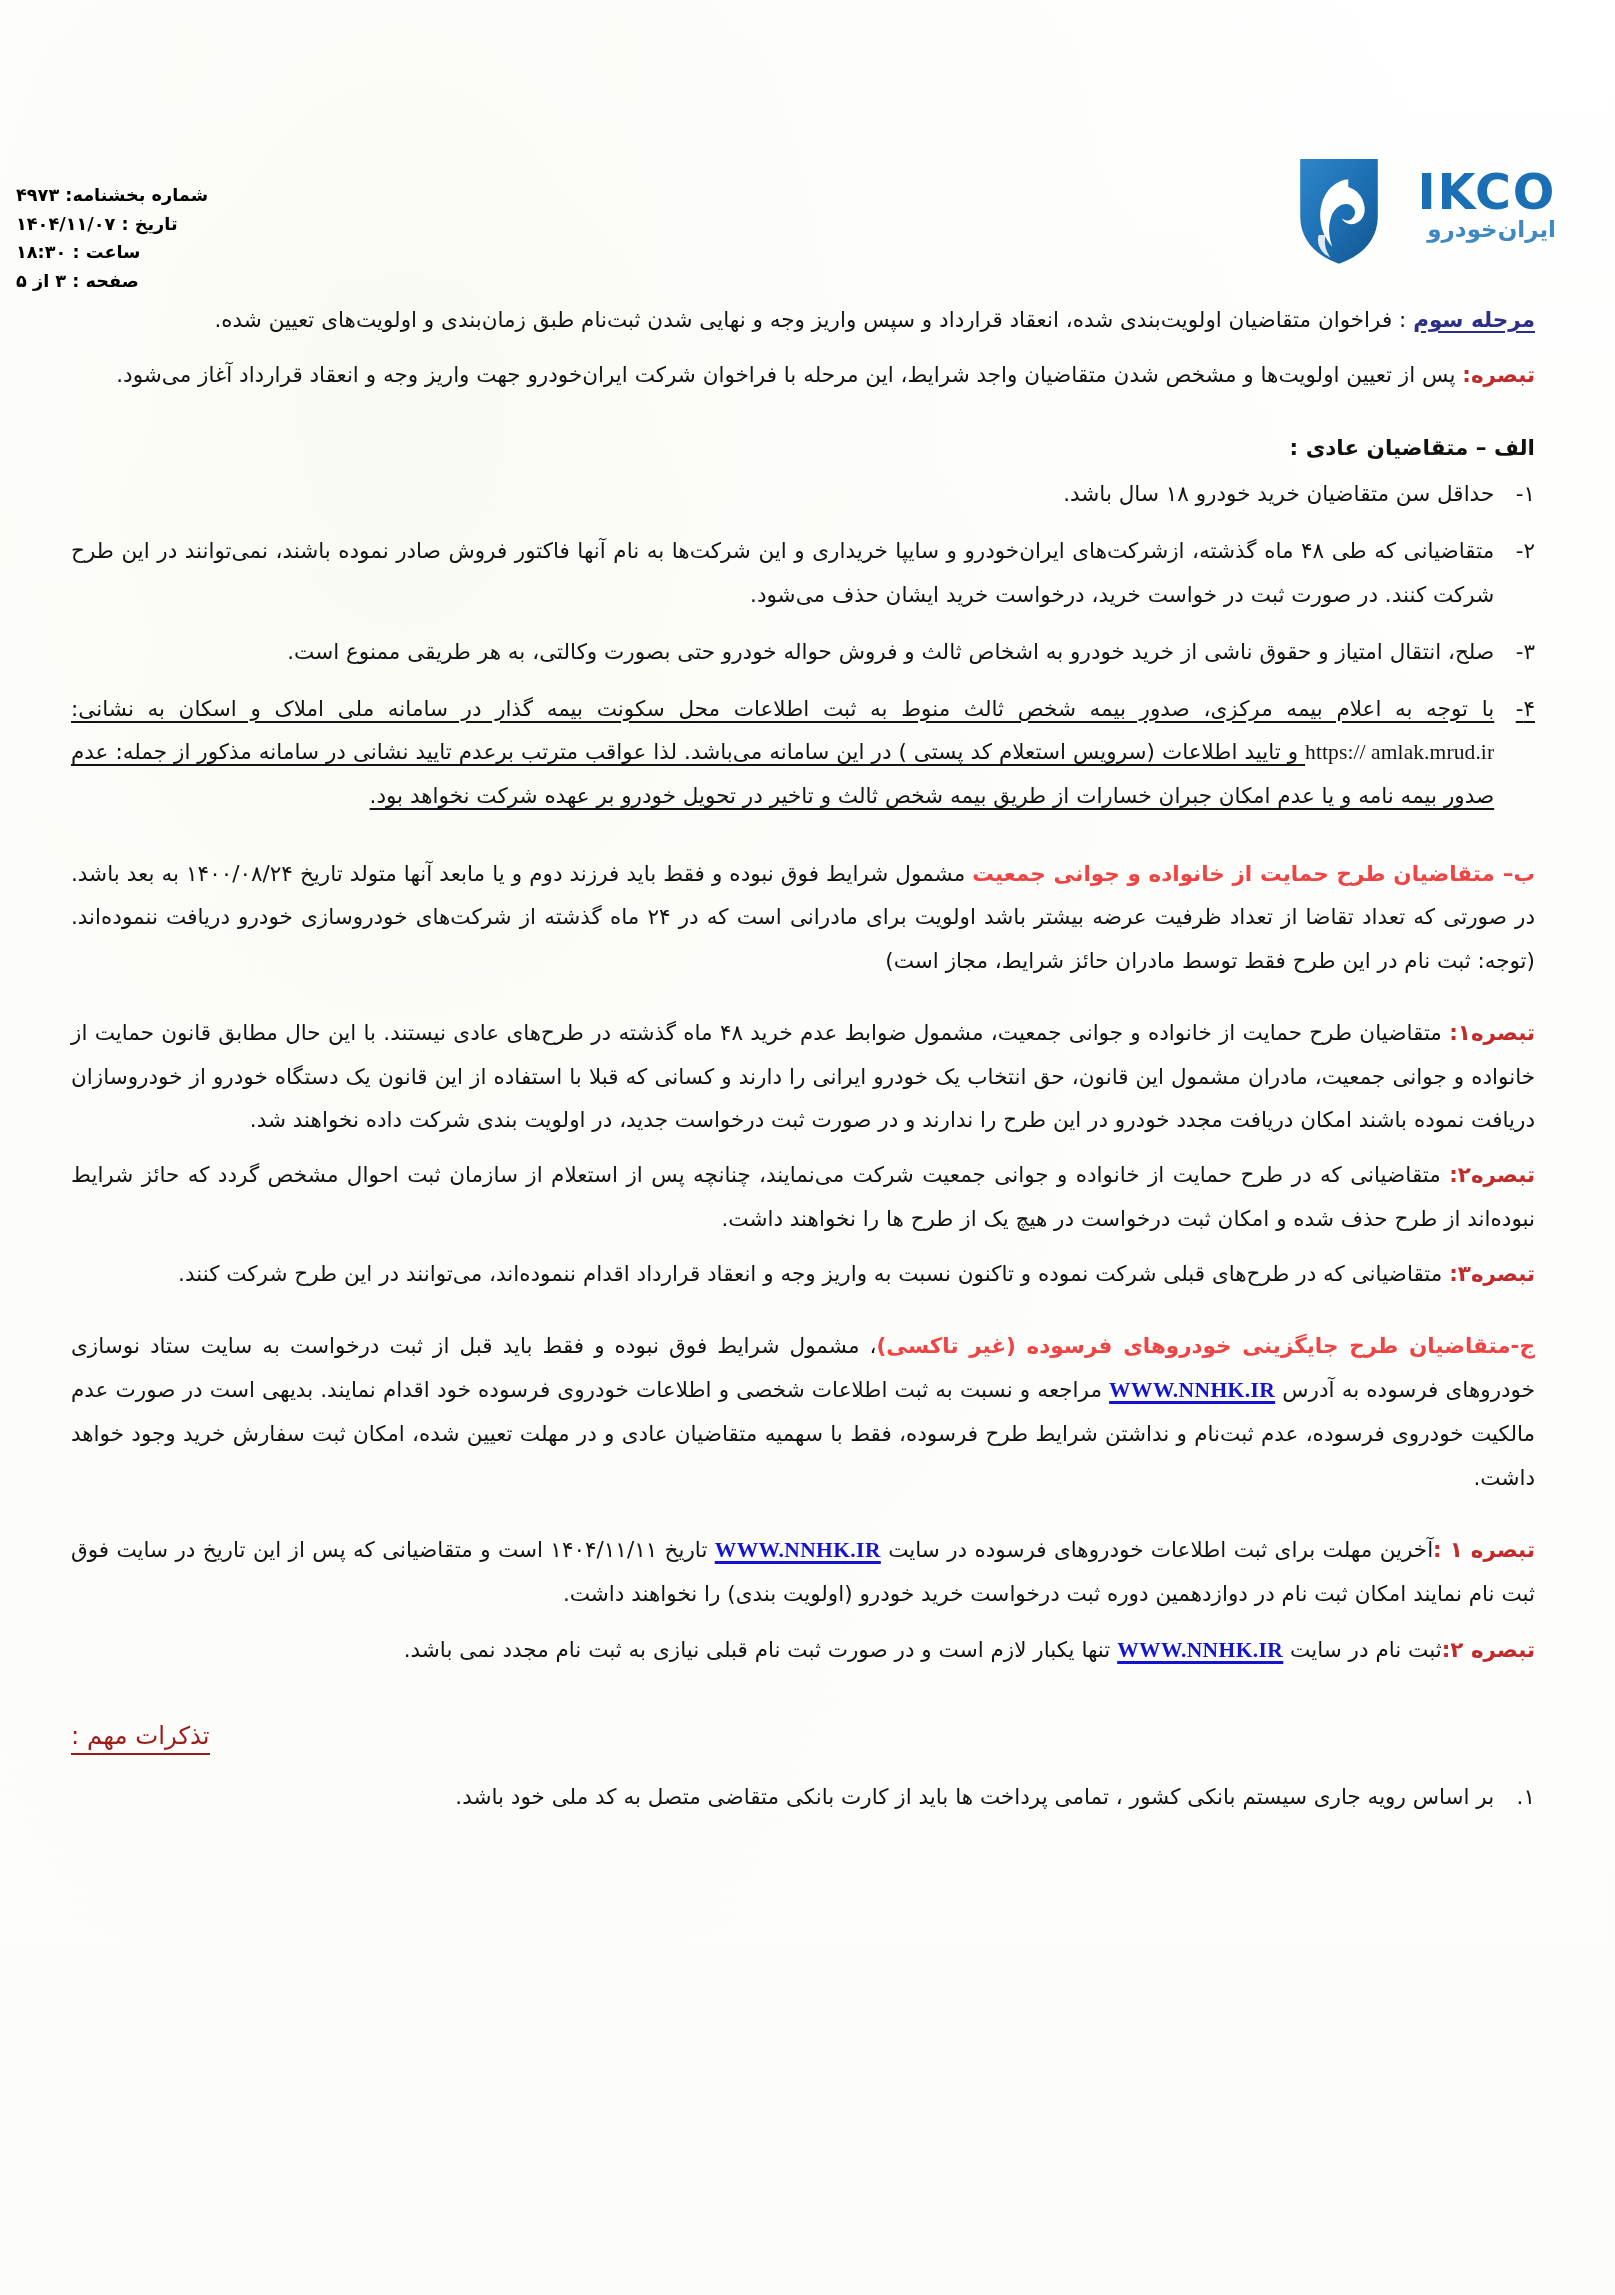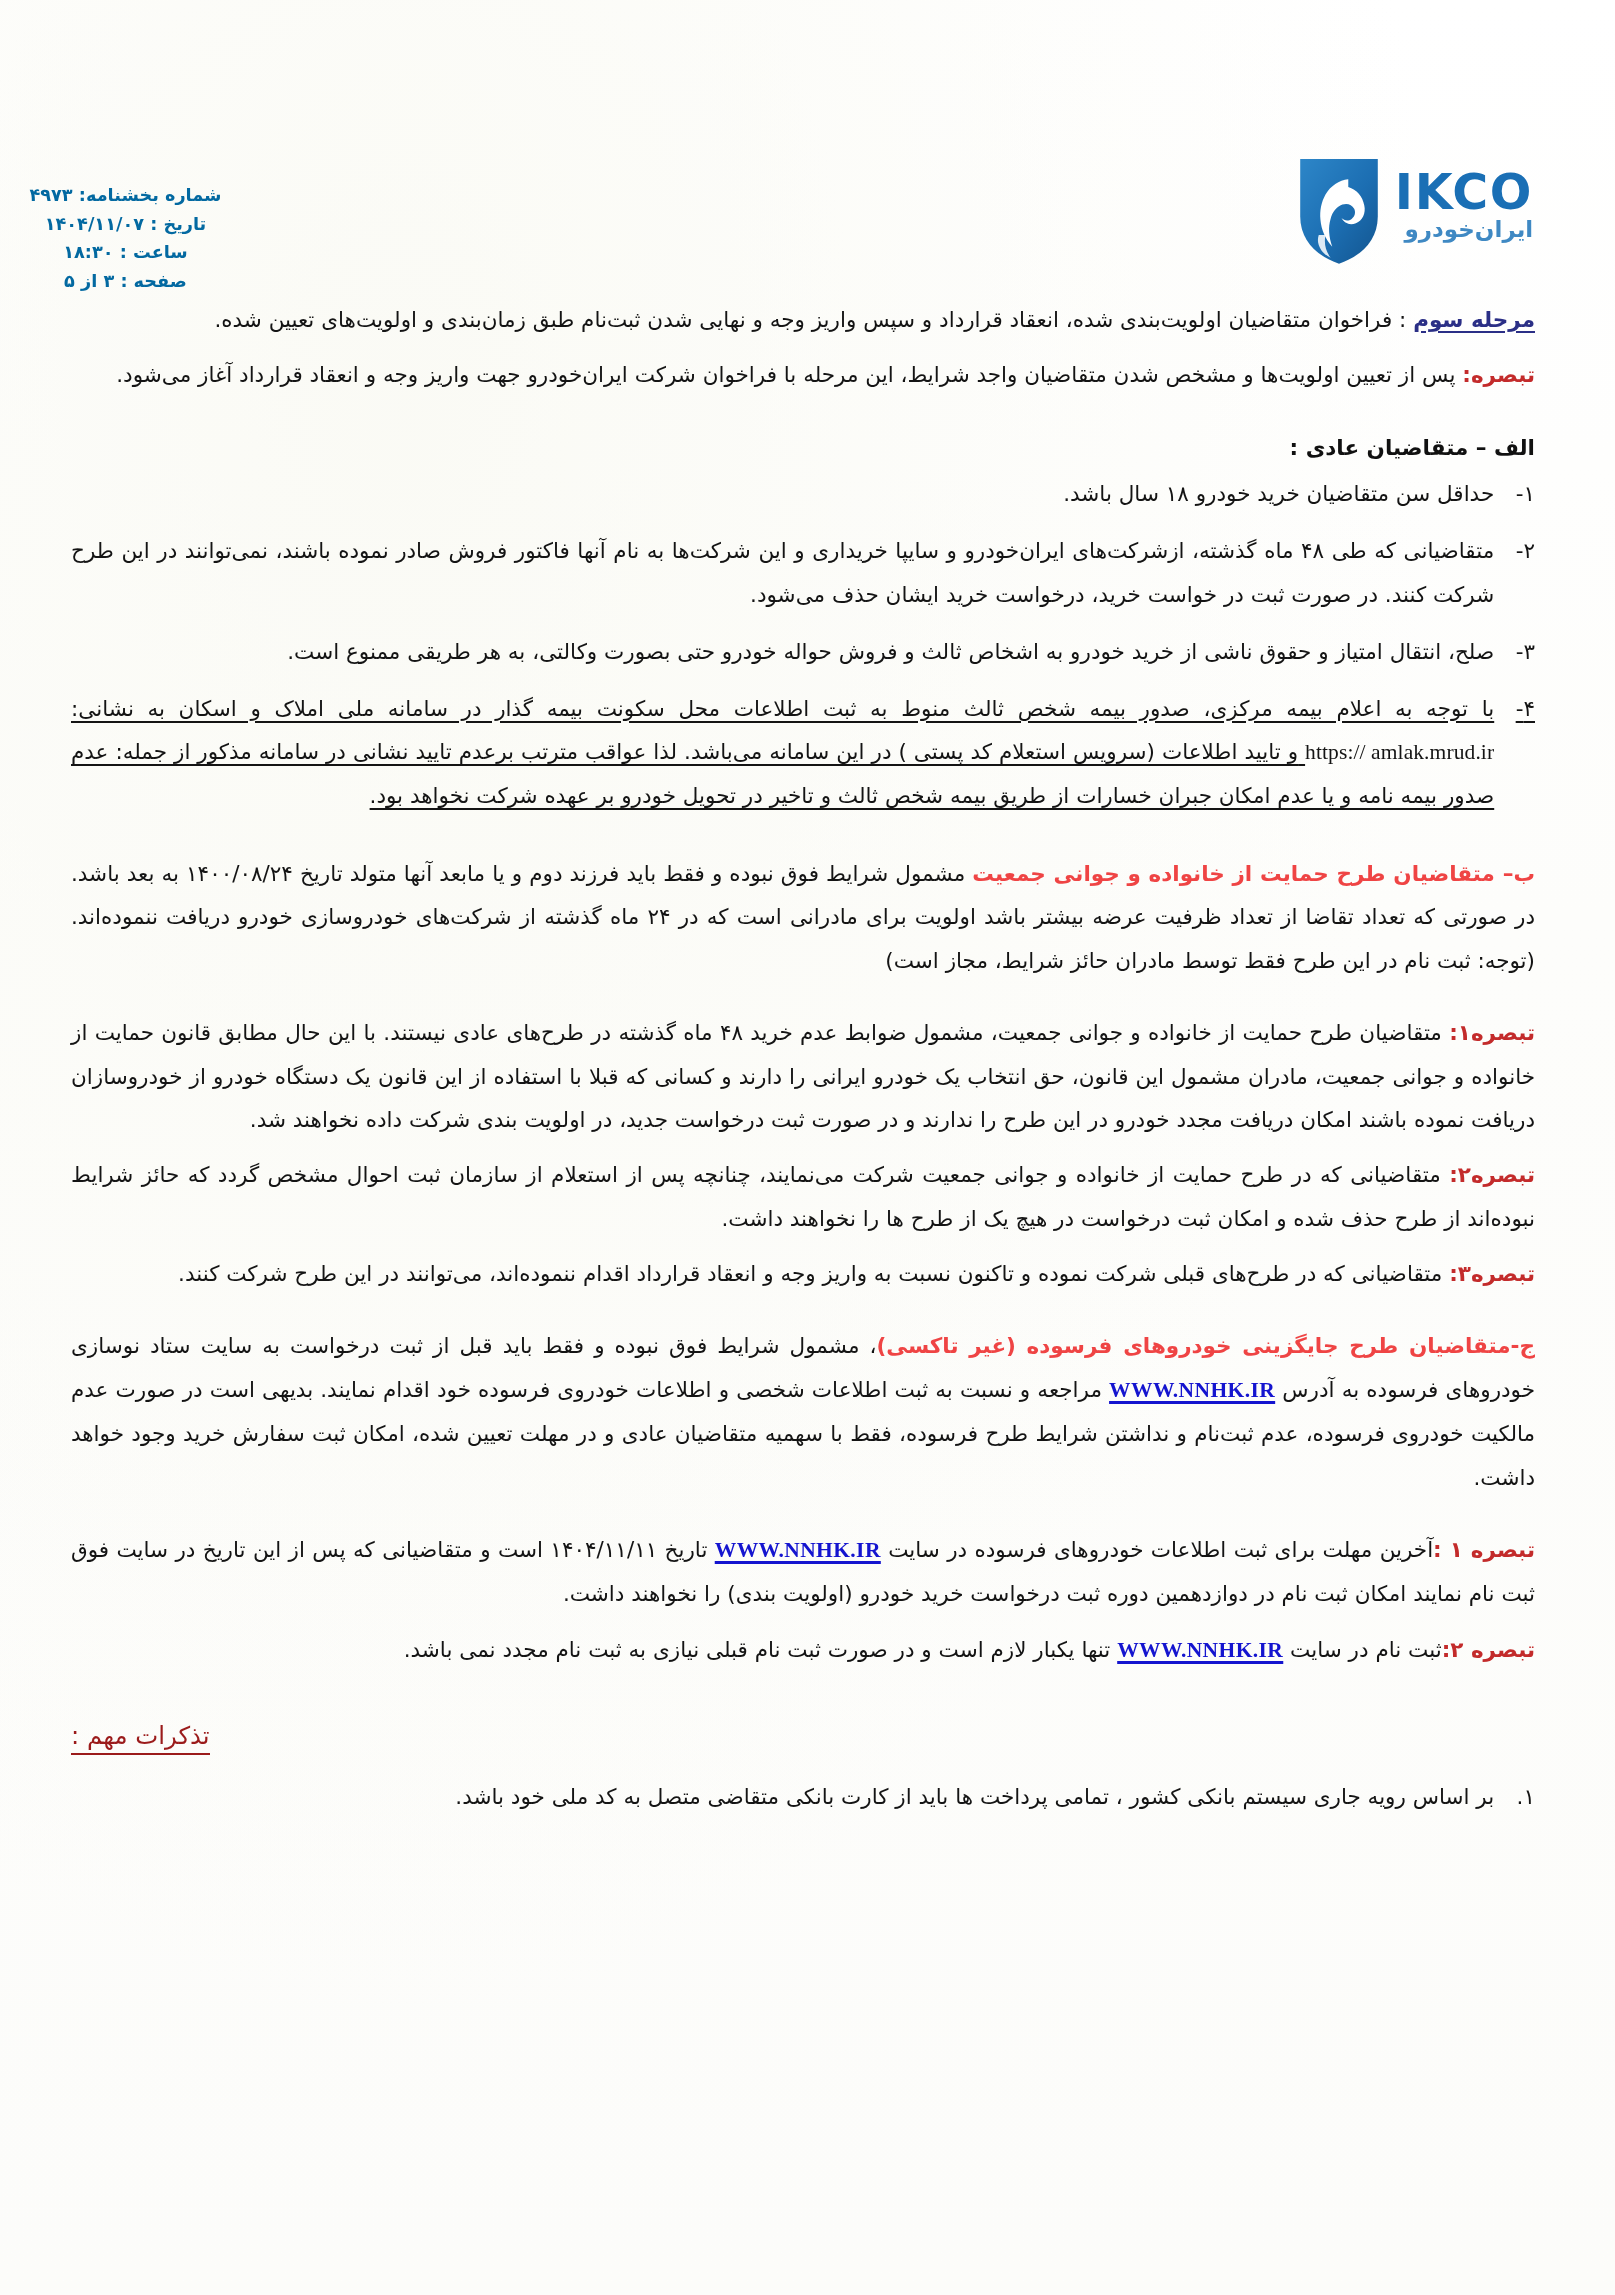--- a/index.html
+++ b/index.html
@@ -43,21 +43,21 @@
     height: 303px;
   }
   .logo-block {
     position: absolute;
     top: 147px;
     left: 1296px;
     width: 261px;
     height: 126px;
     display: flex;
     align-items: center;
-    justify-content: flex-start;
+    justify-content: space-between;
     gap: 11.8px;
     direction: ltr;
   }
   .logo-shield {
     width: 88px;
     height: 113px;
     flex: 0 0 auto;
   }
   .logo-words {
     display: flex;
@@ -83,25 +83,25 @@
     direction: rtl;
     text-align: right;
     opacity: 0.92;
   }
 
   .meta-block {
     position: absolute;
     top: 181px;
     right: 1380px;
     width: 219px;
-    text-align: center;
+    text-align: left;
     direction: rtl;
     font-size: 17.7px;
     font-weight: bold;
-    color: #0369a1;
+    color: #000000;
     line-height: 1.62;
     letter-spacing: 0.2px;
   }
   .meta-row {
     white-space: nowrap;
   }
 
   
   .doc-body {
     position: absolute;

